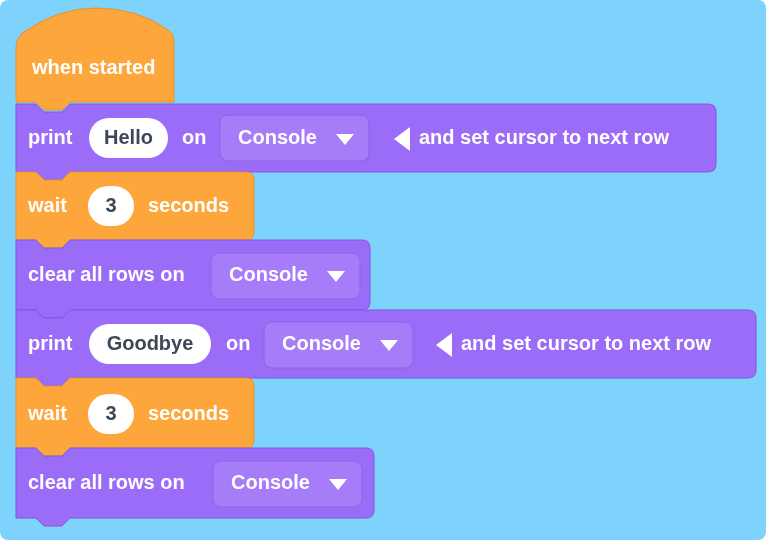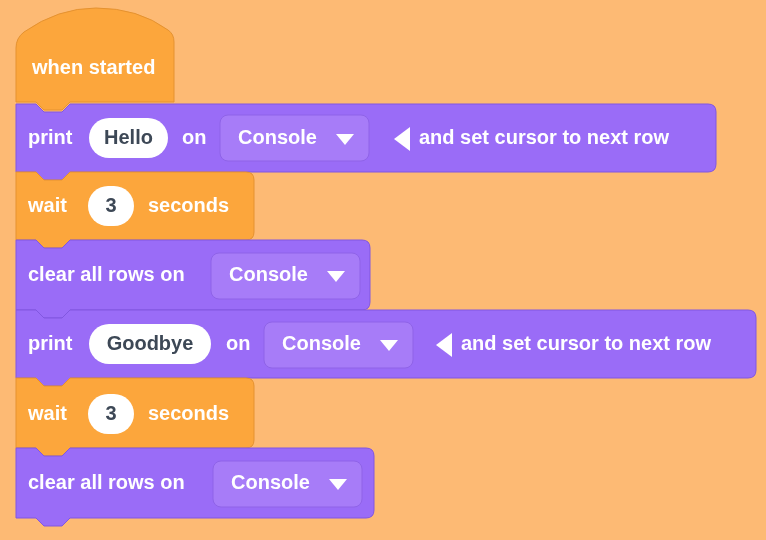--- a/index.html
+++ b/index.html
@@ -10,21 +10,22 @@
   body {
     width: 766px;
     height: 540px;
     font-family: "Liberation Sans", sans-serif;
     overflow: hidden;
   }
   #workspace {
     position: relative;
     width: 766px;
     height: 540px;
-    background: #fdba74;
+    background: #7dd3fc;
+    border-radius: 8px;
   }
   .block-svg {
     position: absolute;
     left: 0;
     top: 0;
     width: 766px;
     height: 540px;
     overflow: visible;
   }
   .blk-label {

